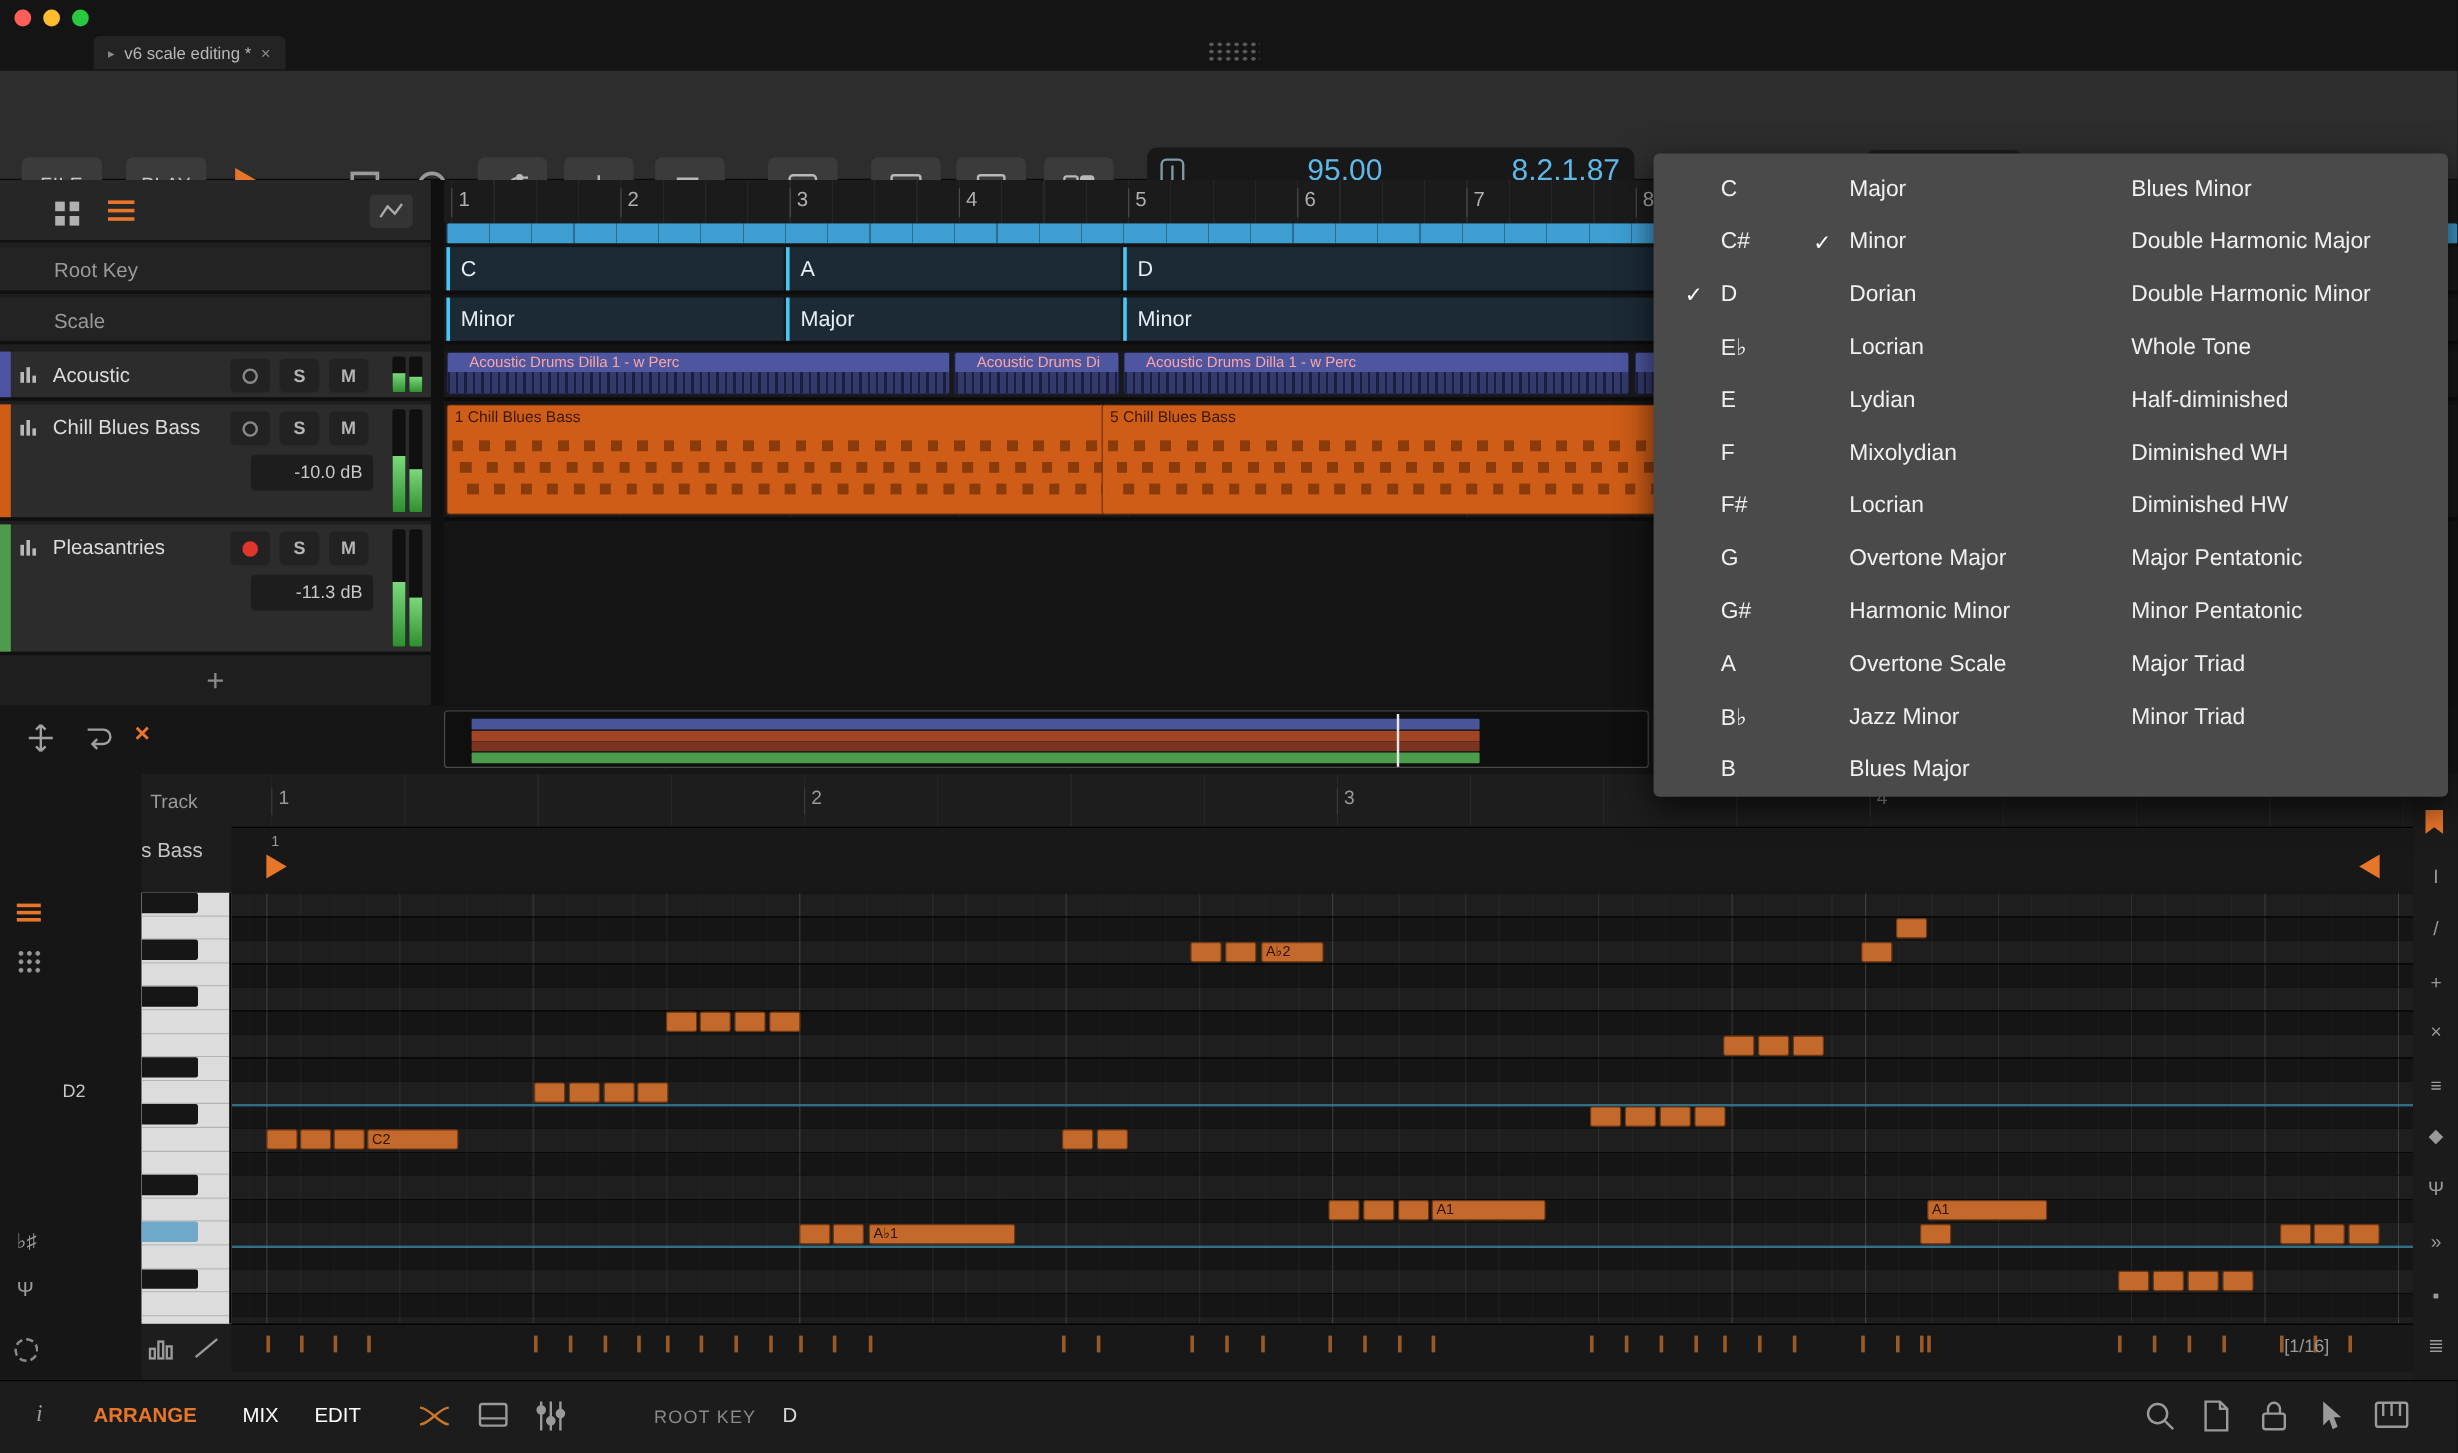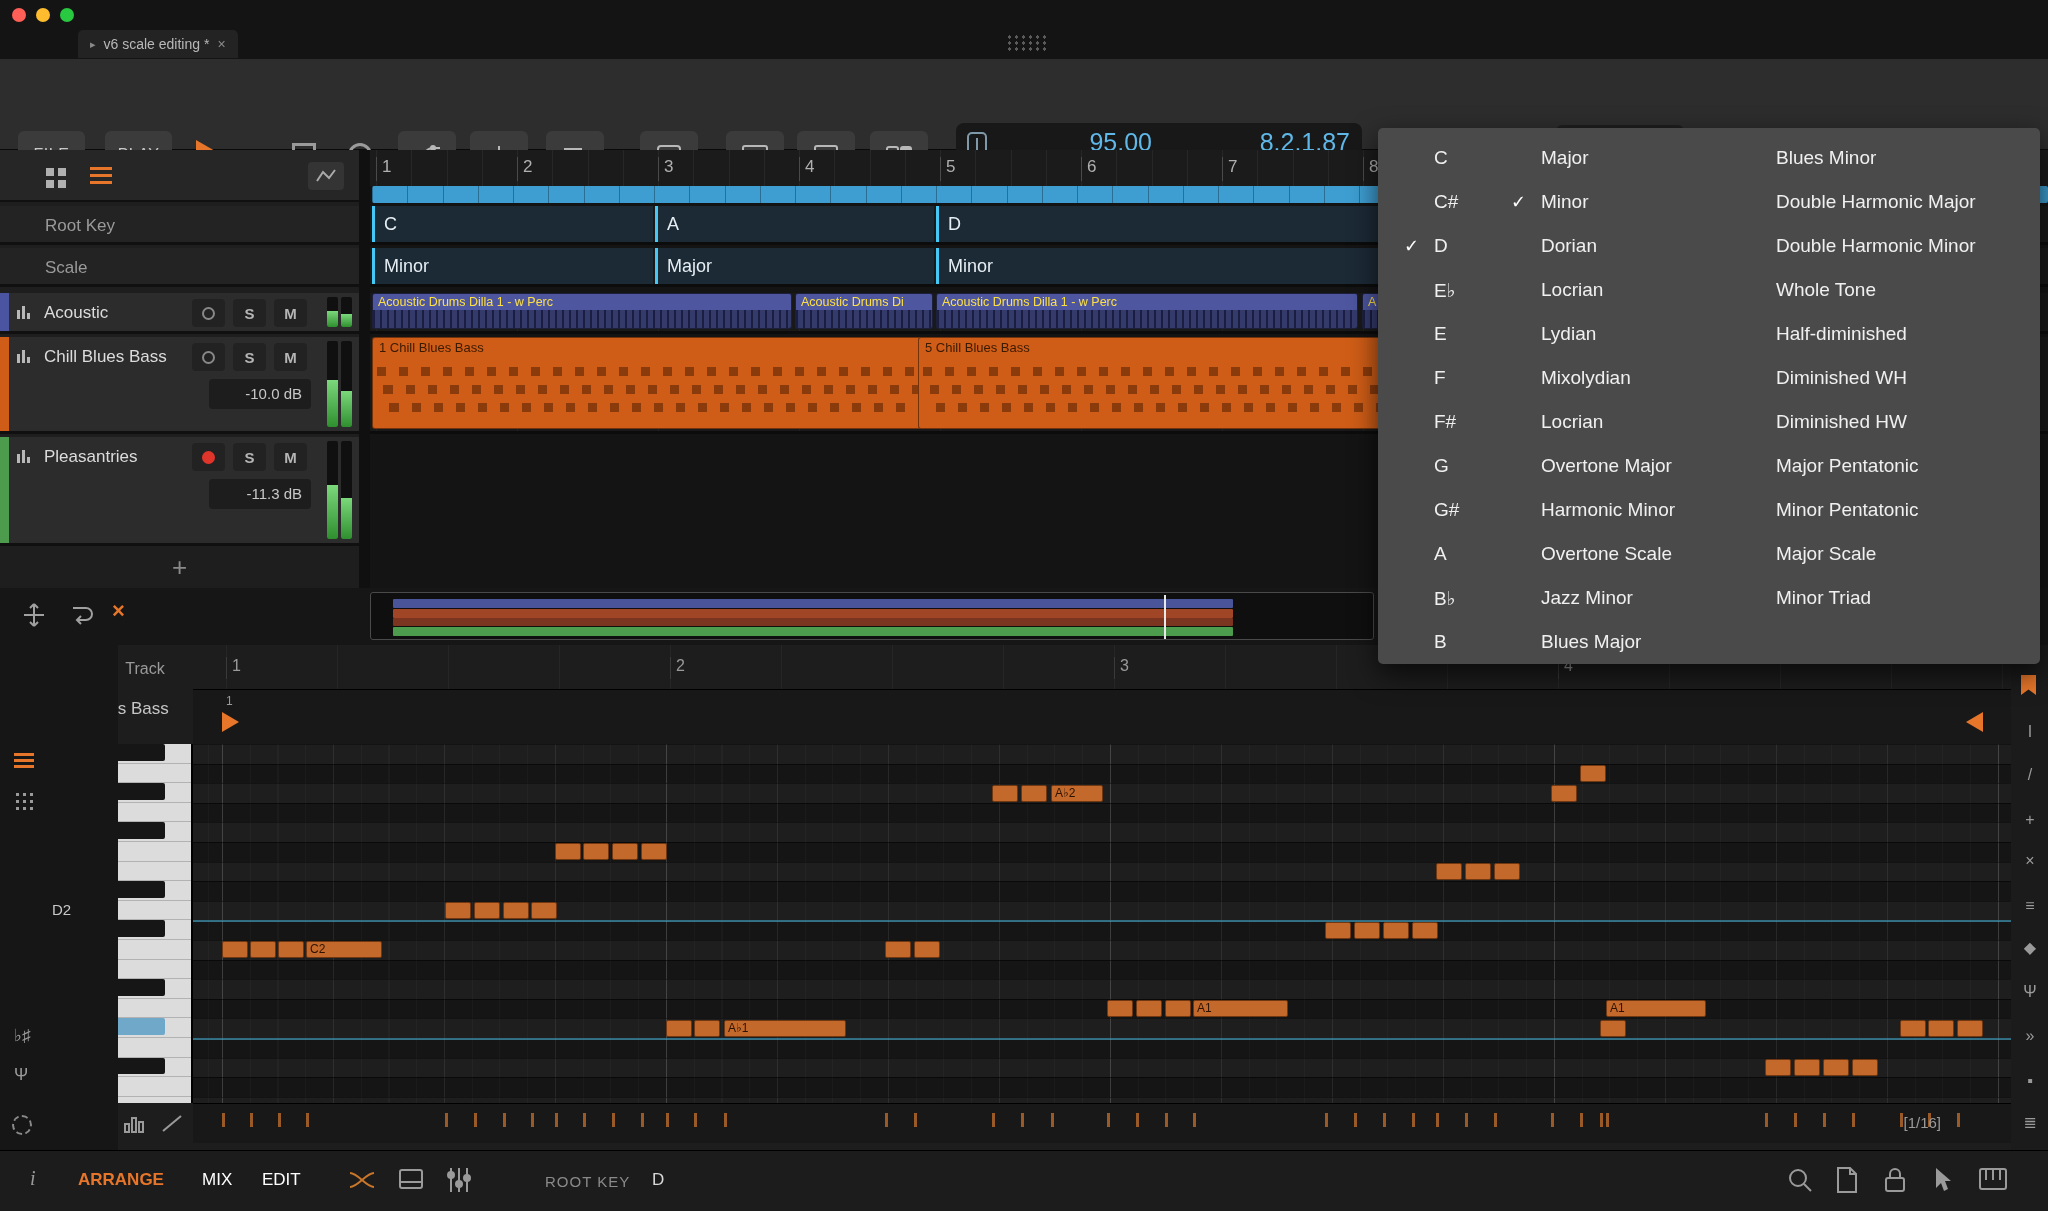--- a/index.html
+++ b/index.html
@@ -68,21 +68,21 @@
 
 
 .arranger{position:absolute;left:370px;top:0;width:1678px;height:438px;background:#141414;overflow:hidden}
 .arr-ruler{position:absolute;left:0;top:0;width:1678px;height:36px;background:#1b1b1b;background-image:repeating-linear-gradient(to right,rgba(255,255,255,.05) 0 1px,transparent 1px 35.25px);background-position:6px 0}
 .rnum{position:absolute;top:7px;height:24px;border-left:1px solid #4a4a4a;padding-left:5px;color:#b0b0b0;font-size:17px}
 .loopbar{position:absolute;left:2px;right:0;top:36px;height:17px;background:#3e9ed2;background-image:repeating-linear-gradient(to right,rgba(0,0,0,.3) 0 1px,transparent 1px 35.25px);border-radius:2px;cursor:pointer}
 .lane{position:absolute;left:0;width:1678px;background:#191919;background-image:repeating-linear-gradient(to right,rgba(255,255,255,.04) 0 1px,transparent 1px 141px);background-position:6px 0;border-bottom:3px solid #0c0c0c}
 .seg{position:absolute;top:0;bottom:0;background:#1c2a36;border-left:3px solid #45c8f5;color:#e6eef4;font-size:18px;line-height:37px;padding-left:9px;overflow:hidden;white-space:nowrap;cursor:pointer}
 .clip{position:absolute;top:0;bottom:2px;border-radius:3px;overflow:hidden;border:1px solid rgba(0,0,0,.45);cursor:pointer}
 .drumclip{background:#343b6b}
-.drumclip .chdr{height:16px;background:#4d569f;color:#fde047;font-size:12.5px;line-height:16px;padding:0 5px;white-space:nowrap;overflow:hidden}
+.drumclip .chdr{height:16px;background:#4d569f;color:#fca5a5;font-size:12.5px;line-height:16px;padding:0 18px;white-space:nowrap;overflow:hidden}
 .drumclip .cbody{position:absolute;left:0;right:0;top:16px;bottom:0;background:repeating-linear-gradient(to right,rgba(12,14,44,.65) 0 2px,transparent 2px 7px)}
 .bassclip{background:#cf5d17}
 .bassclip .clabel{color:#3b1a02;font-size:13px;padding:2px 6px;white-space:nowrap;overflow:hidden}
 .bassclip i{position:absolute;left:4px;right:4px;height:9px;background:repeating-linear-gradient(to right,rgba(70,25,0,.5) 0 9px,transparent 9px 22px)}
 .bassclip .p1{top:32%}.bassclip .p2{top:52%;background-position:7px 0}.bassclip .p3{top:72%;background-position:13px 0}
 .greenclip{background:#4d9b4d}
 .greenclip .clabel{color:#0e2c10;font-size:13px;padding:2px 6px;white-space:nowrap;overflow:hidden}
 .greenclip i{position:absolute;left:4px;right:4px;height:8px;background:repeating-linear-gradient(to right,rgba(0,42,0,.45) 0 10px,transparent 10px 20px)}
 .greenclip .p1{top:28%}.greenclip .p2{top:46%;background-position:6px 0}.greenclip .p3{top:66%;background-position:12px 0}.greenclip .p4{top:84%;background-position:3px 0}
 
@@ -853,21 +853,21 @@
 
         <div class="mrow">
           <span class="mlabel">Major Pentatonic</span>
         </div>
 
         <div class="mrow">
           <span class="mlabel">Minor Pentatonic</span>
         </div>
 
         <div class="mrow">
-          <span class="mlabel">Major Scale</span>
+          <span class="mlabel">Major Triad</span>
         </div>
 
         <div class="mrow">
           <span class="mlabel">Minor Triad</span>
         </div>
       </div>
   </div>
 
 </div>
 

